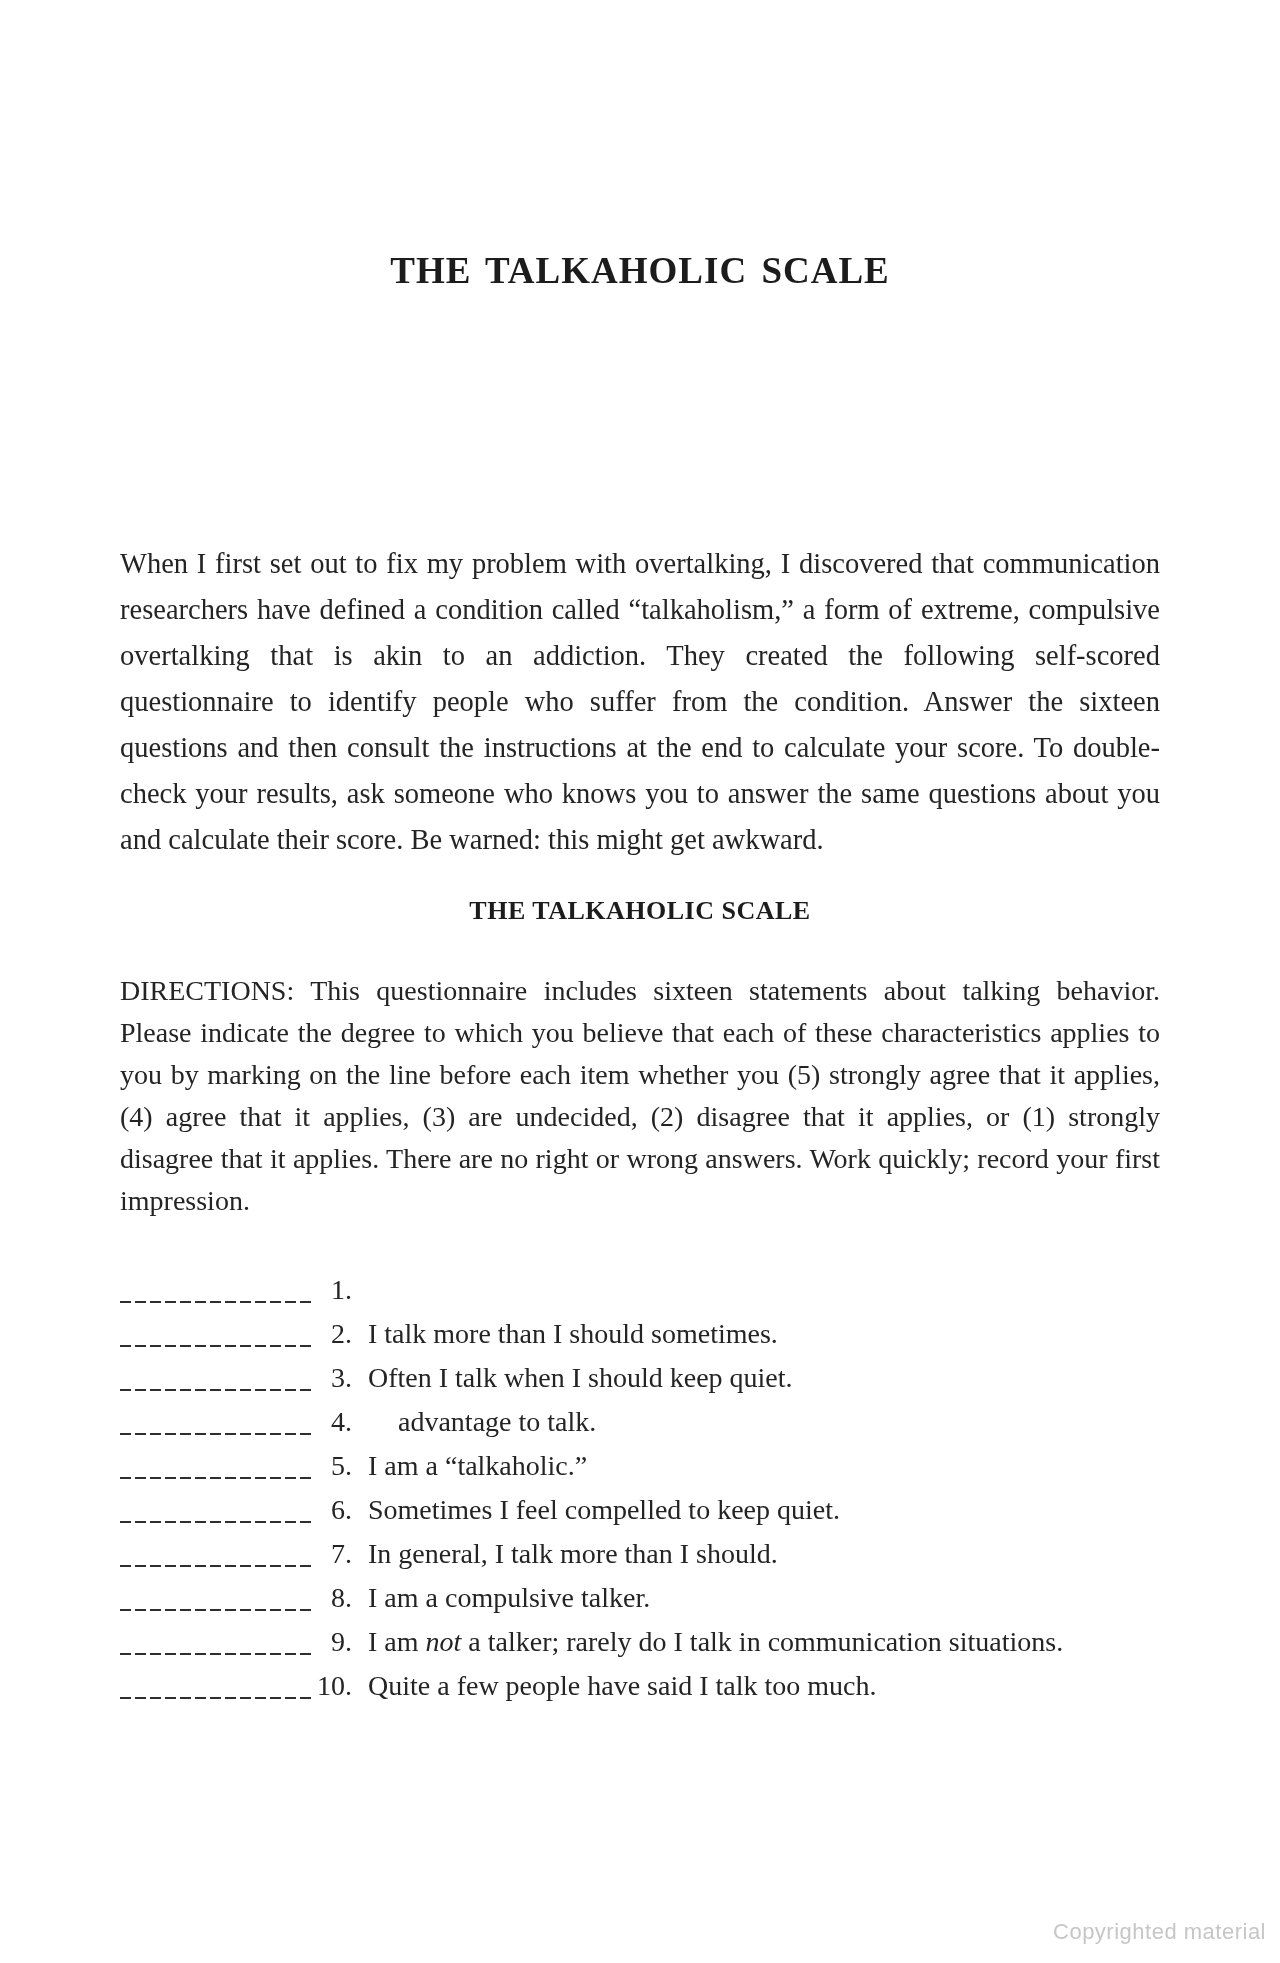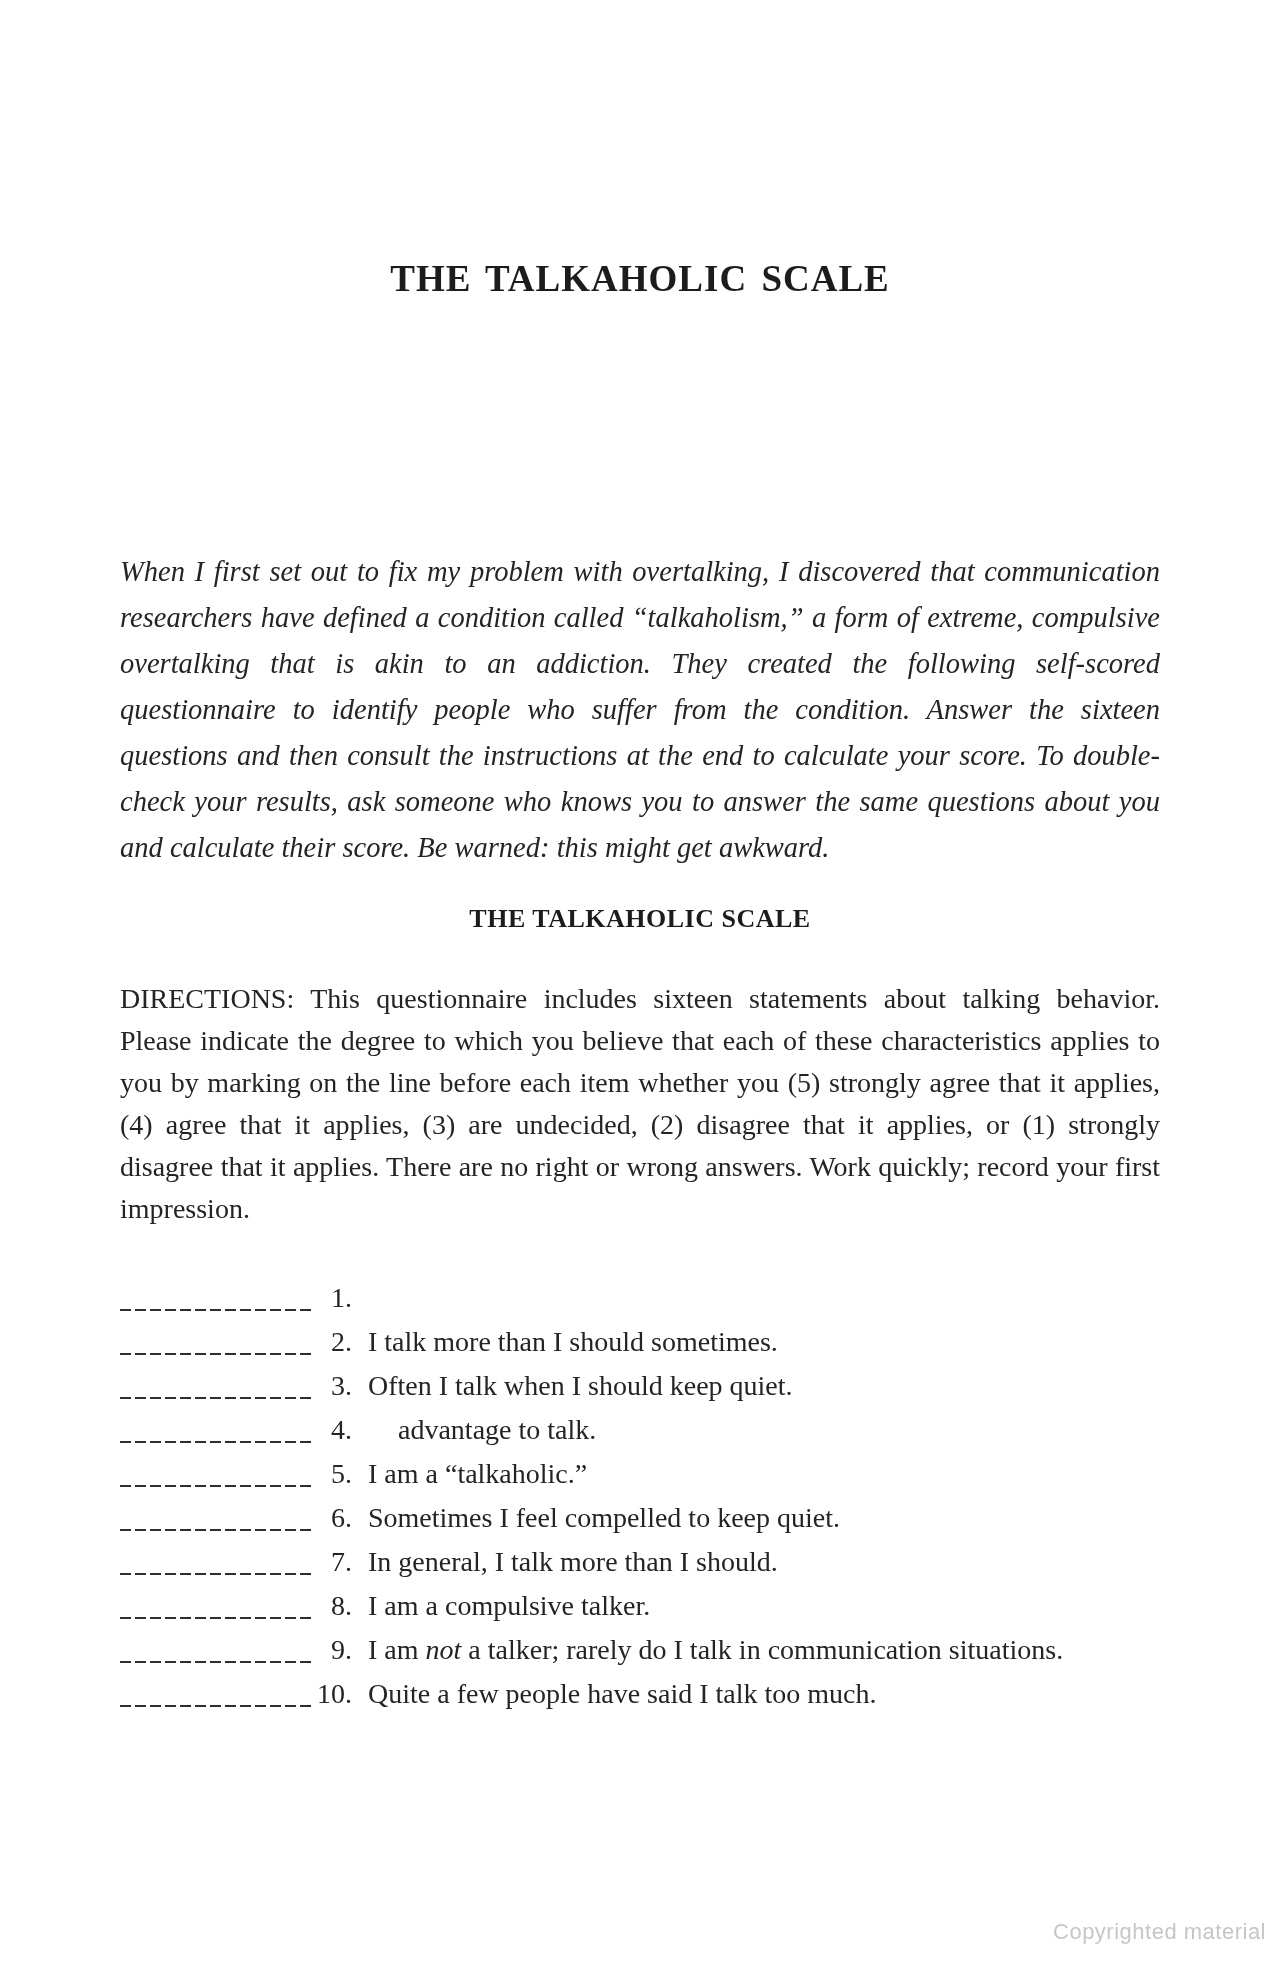--- a/index.html
+++ b/index.html
@@ -6,41 +6,40 @@
   .page {
     position: relative;
     width: 1280px;
     height: 1963px;
     background: #ffffff;
     overflow: hidden;
     font-family: "Liberation Serif", serif;
     color: #232323;
   }
   .content {
-    margin: 8px 120px;
+    margin: 0 120px;
     width: 1040px;
   }
   .book-title {
     margin: 0;
     padding-top: 252px;
     font-size: 37px;
     line-height: 1;
     font-weight: bold;
     text-align: center;
     letter-spacing: 1px;
     color: #1c1c1c;
     word-spacing: 4px;
   }
   .intro {
     margin: 252px 0 0 0;
     font-size: 28.5px;
     line-height: 46px;
     text-align: justify;
     color: #242424;
-    font-style: italic;
   }
   .scale-heading {
     margin: 34px 0 0 0;
     font-size: 26px;
     line-height: 1.1;
     font-weight: bold;
     text-align: center;
     letter-spacing: 0.5px;
     color: #1c1c1c;
   }

